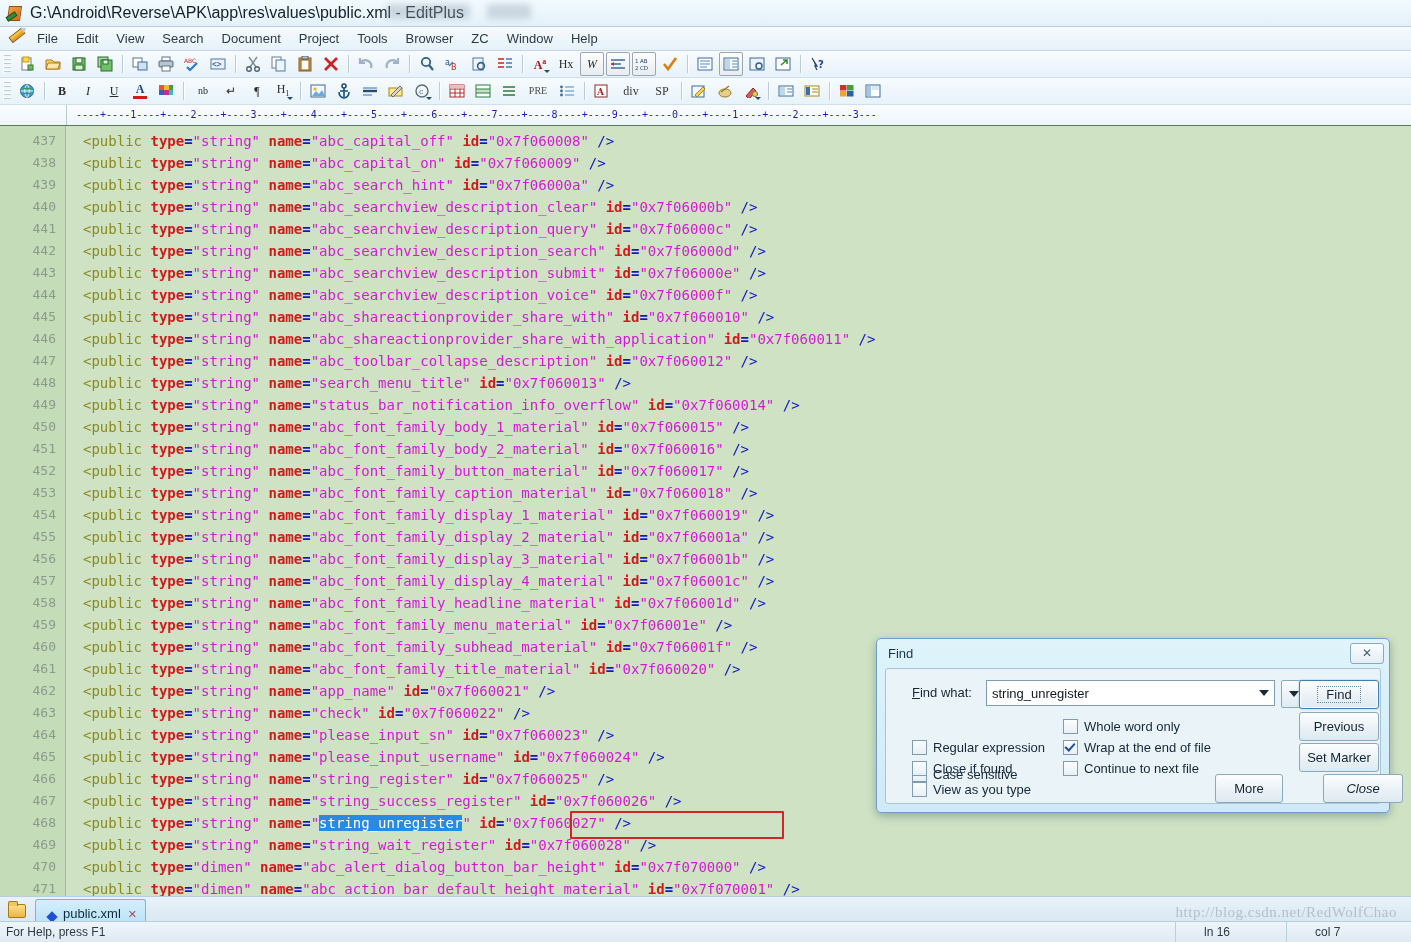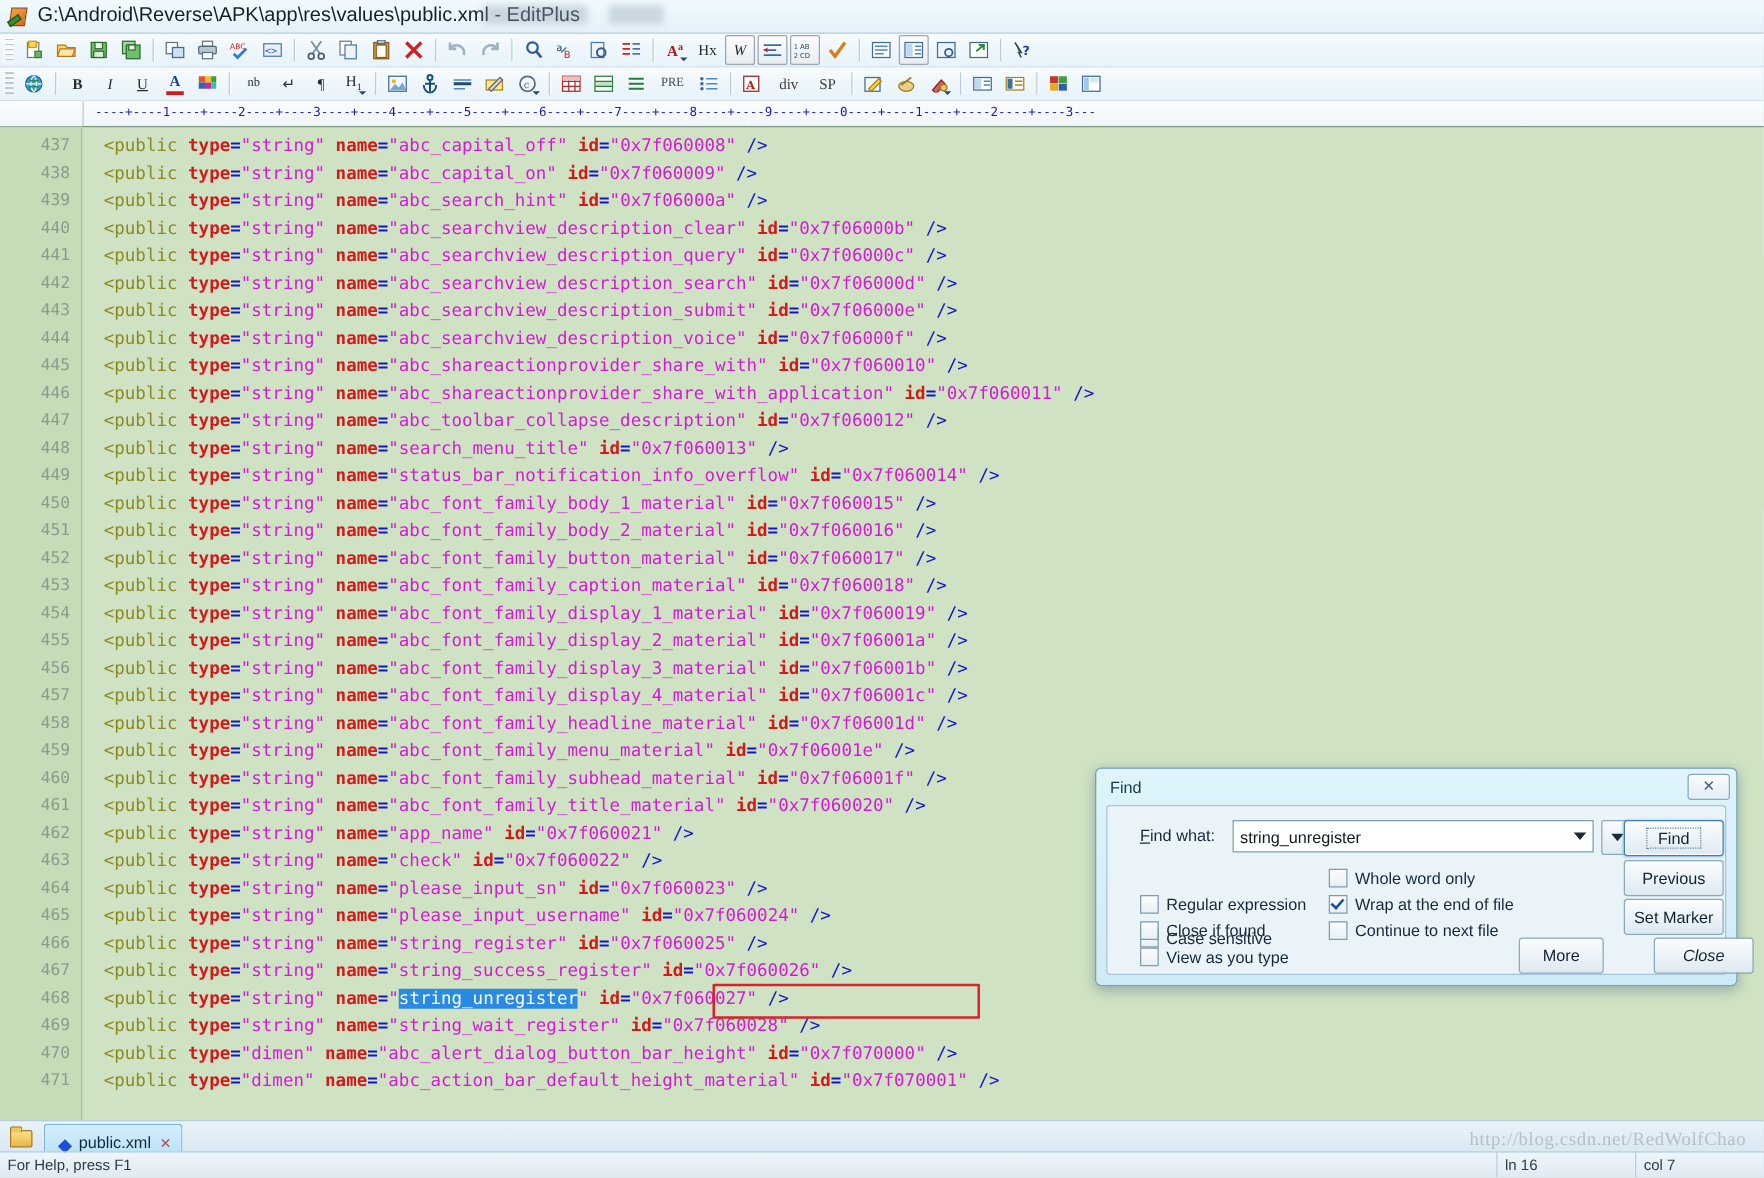--- a/index.html
+++ b/index.html
@@ -139,41 +139,57 @@
   .doctab{height:21px;display:flex;align-items:flex-end;gap:7px;padding:0 8px 0 12px;
       background:linear-gradient(#d4eefb,#bde3f7);border:1px solid #7fb4d4;border-bottom:none;
       border-radius:3px 3px 0 0;font-size:13px;color:#0f2a3d;}
   .doctab .dot{width:8px;height:8px;background:#1f4fd8;transform:rotate(45deg);flex:none;}
   .doctab .x{color:#b4465a;font-size:11px;}
   .statusbar{height:20px;display:flex;align-items:center;
       background:linear-gradient(#eef5fa,#dfeaf3);border-top:1px solid #b6cede;
       font-size:12px;color:#2b3a46;position:relative;}
   .statusbar .hint{padding-left:6px;}
   .statusbar .cell{position:absolute;top:0;height:20px;display:flex;align-items:center;
-      border-left:1px solid #bdcfdb;padding-left:6px;}
+      border-left:1px solid #bdcfdb;padding-left:28px;}
   .cell-ln{right:111px;width:96px;}
   .cell-col{right:4px;width:92px;text-align:center;}
   .watermark{position:absolute;right:14px;bottom:21px;font-family:"Liberation Serif",serif;
       font-size:15px;color:rgba(120,132,142,.42);letter-spacing:.5px;white-space:nowrap;}
 </style>
 </head>
 <body>
 
 <div class="app">
 
   <div class="titlebar">
     <span class="app-icon">
       <span class="sheet"></span>
         <span class="pen"></span>
     </span>
     <span class="title">G:\Android\Reverse\APK\app\res\values\public.xml - EditPlus</span>
     <span class="blur-box blur-a"></span>
     <span class="blur-box blur-b"></span>
   </div>
 
+  <div class="menubar">
+    <span class="menu-pen">
+        <i></i>
+      </span>
+    <span class="mi">File</span>
+    <span class="mi">Edit</span>
+    <span class="mi">View</span>
+    <span class="mi">Search</span>
+    <span class="mi">Document</span>
+    <span class="mi">Project</span>
+    <span class="mi">Tools</span>
+    <span class="mi">Browser</span>
+    <span class="mi">ZC</span>
+    <span class="mi">Window</span>
+    <span class="mi">Help</span>
+  </div>
 
   <div class="toolbar">
     <span class="grip"></span>
 
     <span class="tbtn">
       <svg width="16" height="16">
           <rect x="3" y="2" width="9" height="12" fill="#fff" stroke="#6b7c8c"></rect>
           <rect x="4" y="1" width="6" height="5" fill="#ffd84d" stroke="#c79a12"></rect>
           <rect x="9" y="9" width="5" height="5" fill="#6fb85f" stroke="#3c7a30"></rect>
         </svg>

